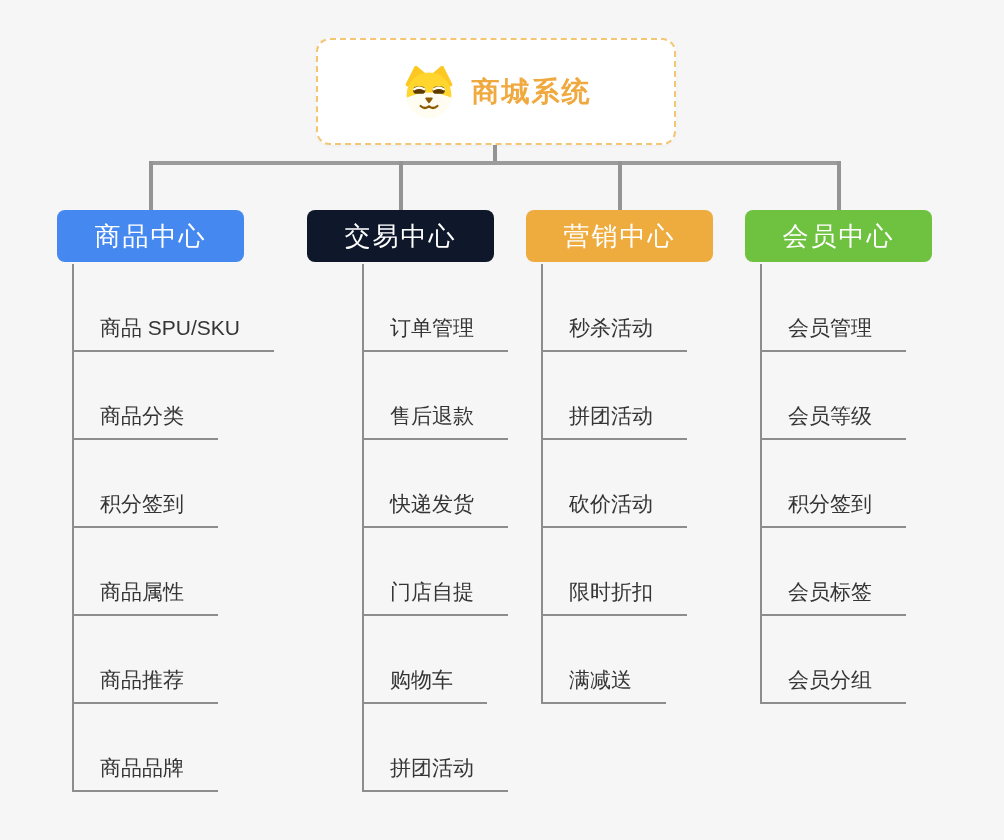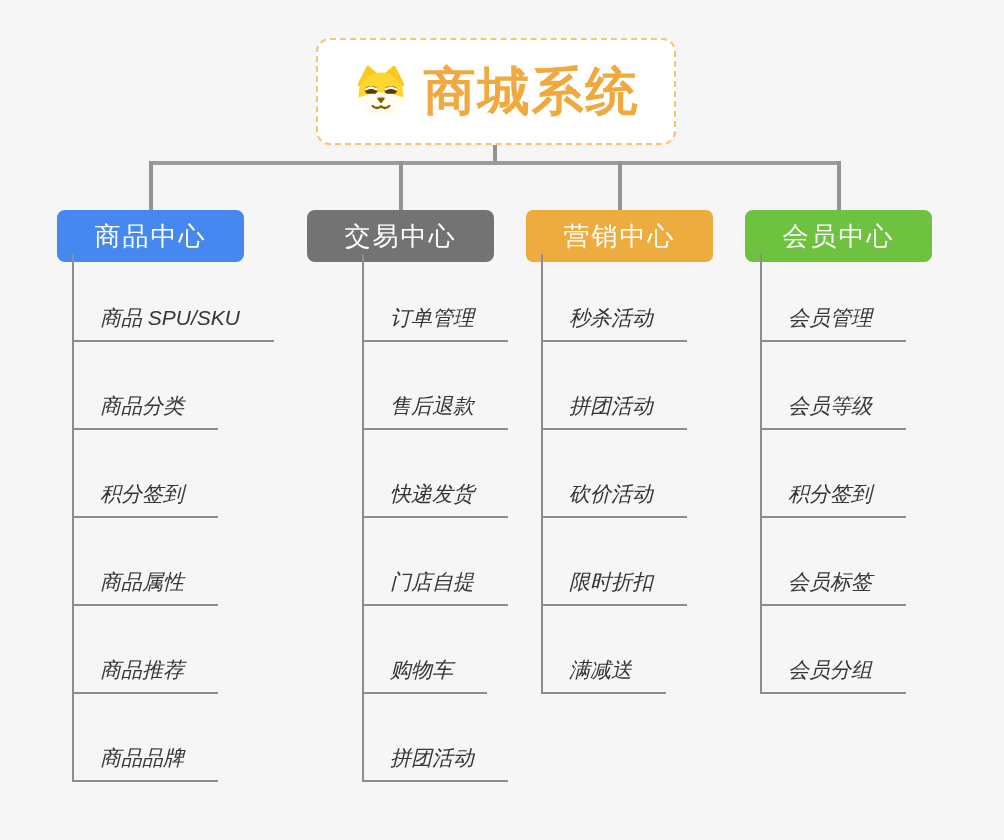--- a/index.html
+++ b/index.html
@@ -16,32 +16,32 @@
   .drop       { top:161px; width:4px; height:49px; }
   .drop-1 { left:149px; } .drop-2 { left:399px; } .drop-3 { left:618px; } .drop-4 { left:837px; }
 
   
   .root-node {
     position:absolute; left:316px; top:38px; width:360px; height:107px;
     background:#ffffff; border:2px dashed #f4c573; border-radius:14px;
     display:flex; align-items:center; justify-content:center; gap:15px;
     box-shadow:0 1px 3px rgba(0,0,0,0.04);
   }
-  .root-title { font-size:52px; font-weight:600; letter-spacing:2px; }
+  .root-title { font-size:28px; font-weight:600; letter-spacing:2px; }
 
   
   .branch {
     position:absolute; top:210px; width:187px; height:52px;
     border-radius:8px; color:#ffffff; font-size:26px; font-weight:500;
     letter-spacing:2px; display:flex; align-items:center; justify-content:center;
   }
   .branch-1 { left:57px; } .branch-2 { left:307px; } .branch-3 { left:526px; } .branch-4 { left:745px; }
 
   
-  .col { position:absolute; top:254px;font-style:italic; }
+  .col { position:absolute; top:264px; }
   .col-1 { left:72px; } .col-2 { left:322px;padding-left:40px; } .col-3 { left:541px; } .col-4 { left:760px; }
   .cell {
     height:88px; width:max-content;
     border-left:2px solid #8d8d8d;
     display:flex; align-items:flex-end;
   }
   .leaf-label {
     font-size:21px; color:#353535;
     padding:0 34px 8px 26px;
     border-bottom:2px solid #8d8d8d;
@@ -70,22 +70,22 @@
       <rect x="34" y="21" width="13" height="8" rx="4" fill="#5c3a00"></rect>
       <path d="M14,24 Q19.5,21 25,24" stroke="#fffdf2" stroke-width="2.5" fill="none" stroke-linecap="round"></path>
       <path d="M35,24 Q40.5,21 46,24" stroke="#fffdf2" stroke-width="2.5" fill="none" stroke-linecap="round"></path>
       <path d="M27,34 h6 l-3,4 z" fill="#8a5a00" stroke="#8a5a00" stroke-width="2" stroke-linejoin="round"></path>
       <path d="M21,42 Q25.5,46 30,42.5 Q34.5,46 39,42" stroke="#8a5a00" stroke-width="2.4" fill="none" stroke-linecap="round"></path>
     </svg>
     <span class="root-title" style="color: rgb(240, 169, 62);">商城系统</span>
   </div>
 
   <div class="branch branch-1" style="background: rgb(69, 137, 240);">商品中心</div>
-  <div class="branch branch-2" style="background: #737373;">交易中心</div>
-  <div class="branch branch-3" style="background: rgb(239, 172, 62); border-radius: 7px;">营销中心</div>
+  <div class="branch branch-2" style="background: #0f172a;">交易中心</div>
+  <div class="branch branch-3" style="background: rgb(239, 172, 62);">营销中心</div>
   <div class="branch branch-4" style="background: rgb(111, 193, 64);">会员中心</div>
 
   <div class="col col-1">
     <div class="cell">
         <span class="leaf-label">商品 SPU/SKU</span>
       </div>
     <div class="cell">
         <span class="leaf-label">商品分类</span>
       </div>
     <div class="cell">

